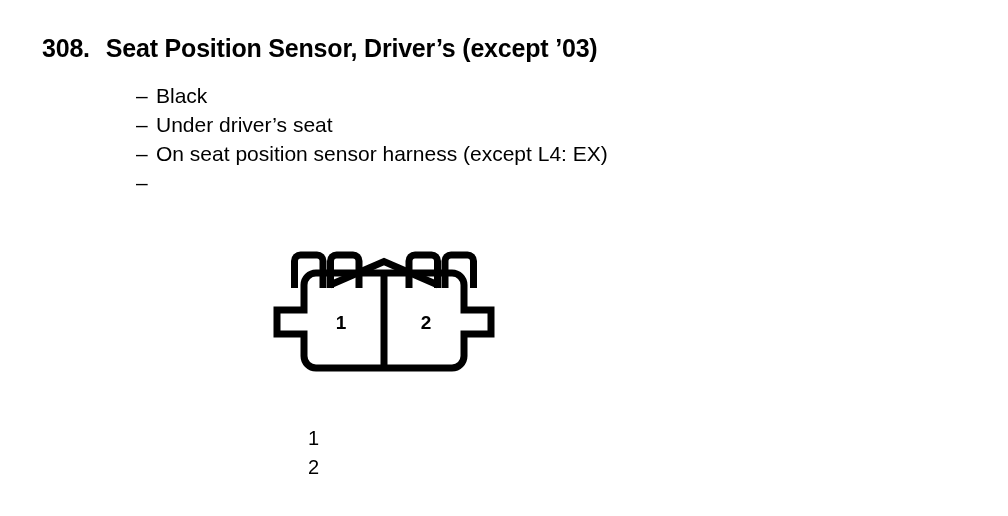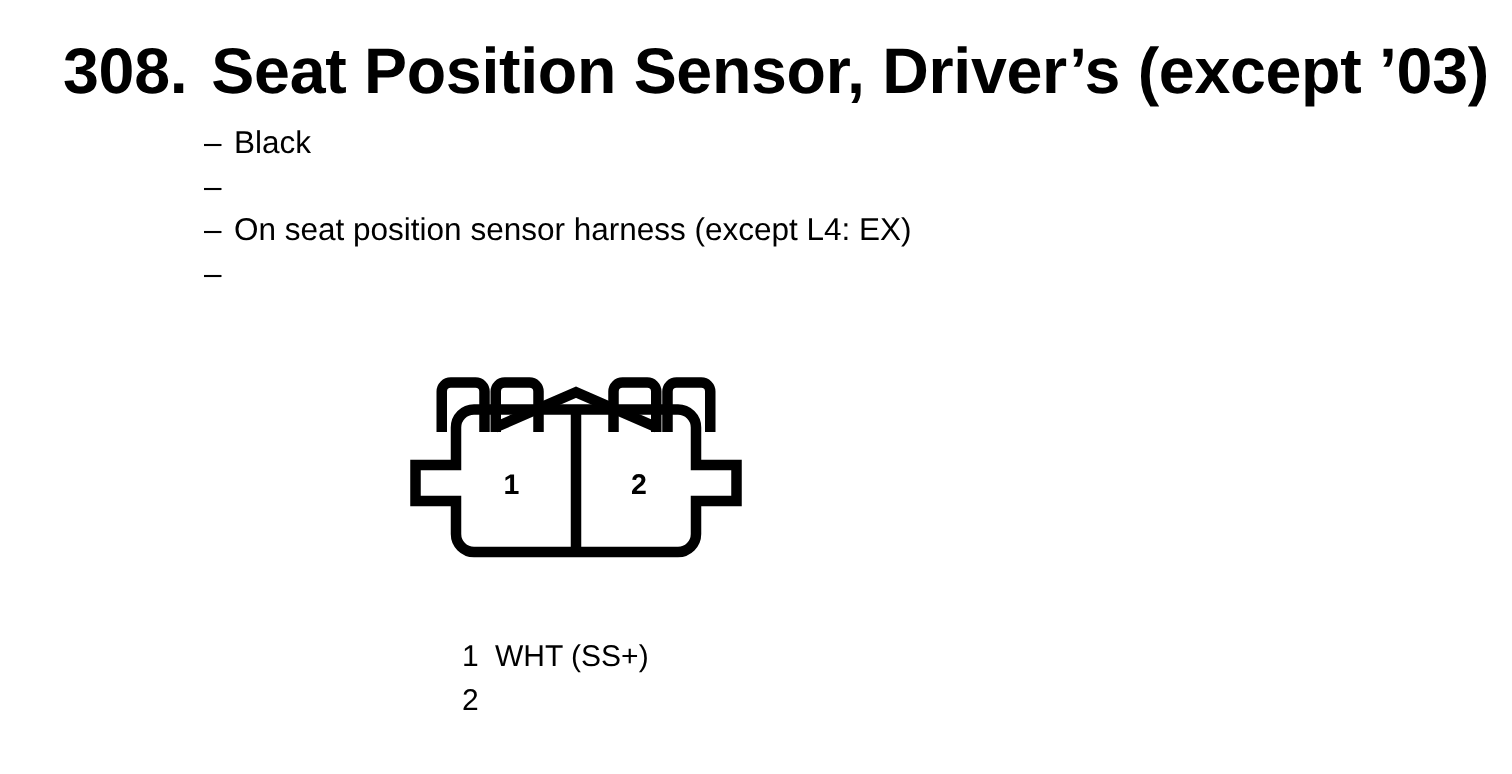--- a/index.html
+++ b/index.html
@@ -15,21 +15,21 @@
     font-family: "Liberation Sans", sans-serif;
     color: #000000;
     -webkit-font-smoothing: none;
   }
 
   
   .page-title {
     position: absolute;
     left: 42px;
     top: 28px;
-    font-size: 43px;
+    font-size: 25px;
     font-weight: bold;
     letter-spacing: -0.2px;
     white-space: nowrap;
     line-height: 40px;
   }
   .page-title .title-num {
     display: inline-block;
     margin-right: 16px;
   }
 
@@ -103,20 +103,21 @@
   <span class="title-num">308.</span><span>Seat Position Sensor, Driver’s (except ’03)</span>
 </div>
 
 <ul class="spec-list">
   <li>
     <span class="spec-dash">–</span>
     <span>Black</span>
   </li>
   <li>
     <span class="spec-dash">–</span>
+    <span>Under driver’s seat</span>
   </li>
   <li>
     <span class="spec-dash">–</span>
     <span>On seat position sensor harness (except L4: EX)</span>
   </li>
   <li>
     <span class="spec-dash">–</span>
   </li>
 </ul>
 
@@ -155,18 +156,17 @@
     </g>
 
     <text class="pin-num" x="73" y="81" text-anchor="middle">1</text>
     <text class="pin-num" x="158" y="81" text-anchor="middle">2</text>
   </svg>
 </div>
 
 <div class="pin-legend">
   <div class="pin-legend-row">
     <span class="pin-legend-num">1</span>
-    <span class="pin-legend-label">WHT (SS+)</span>
   </div>
   <div class="pin-legend-row">
     <span class="pin-legend-num">2</span>
   </div>
 </div>
 
 </body></html>

